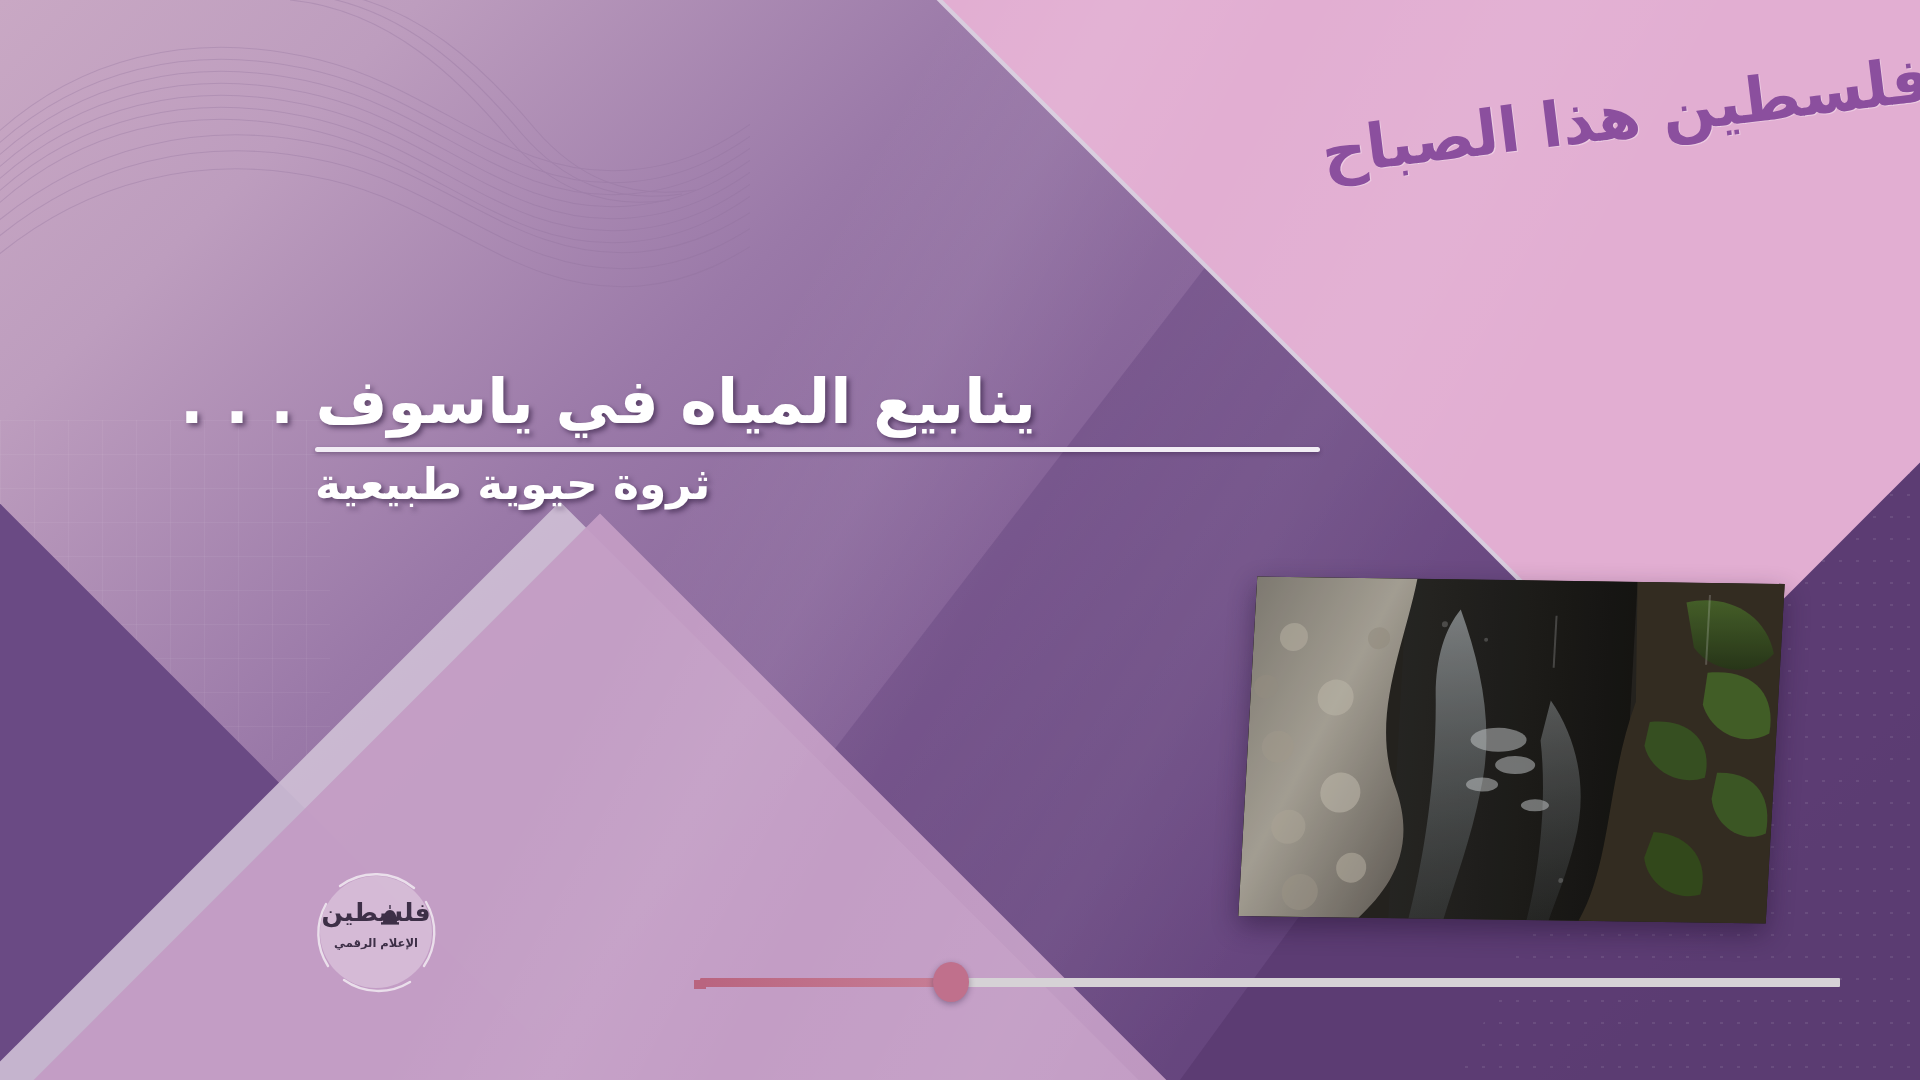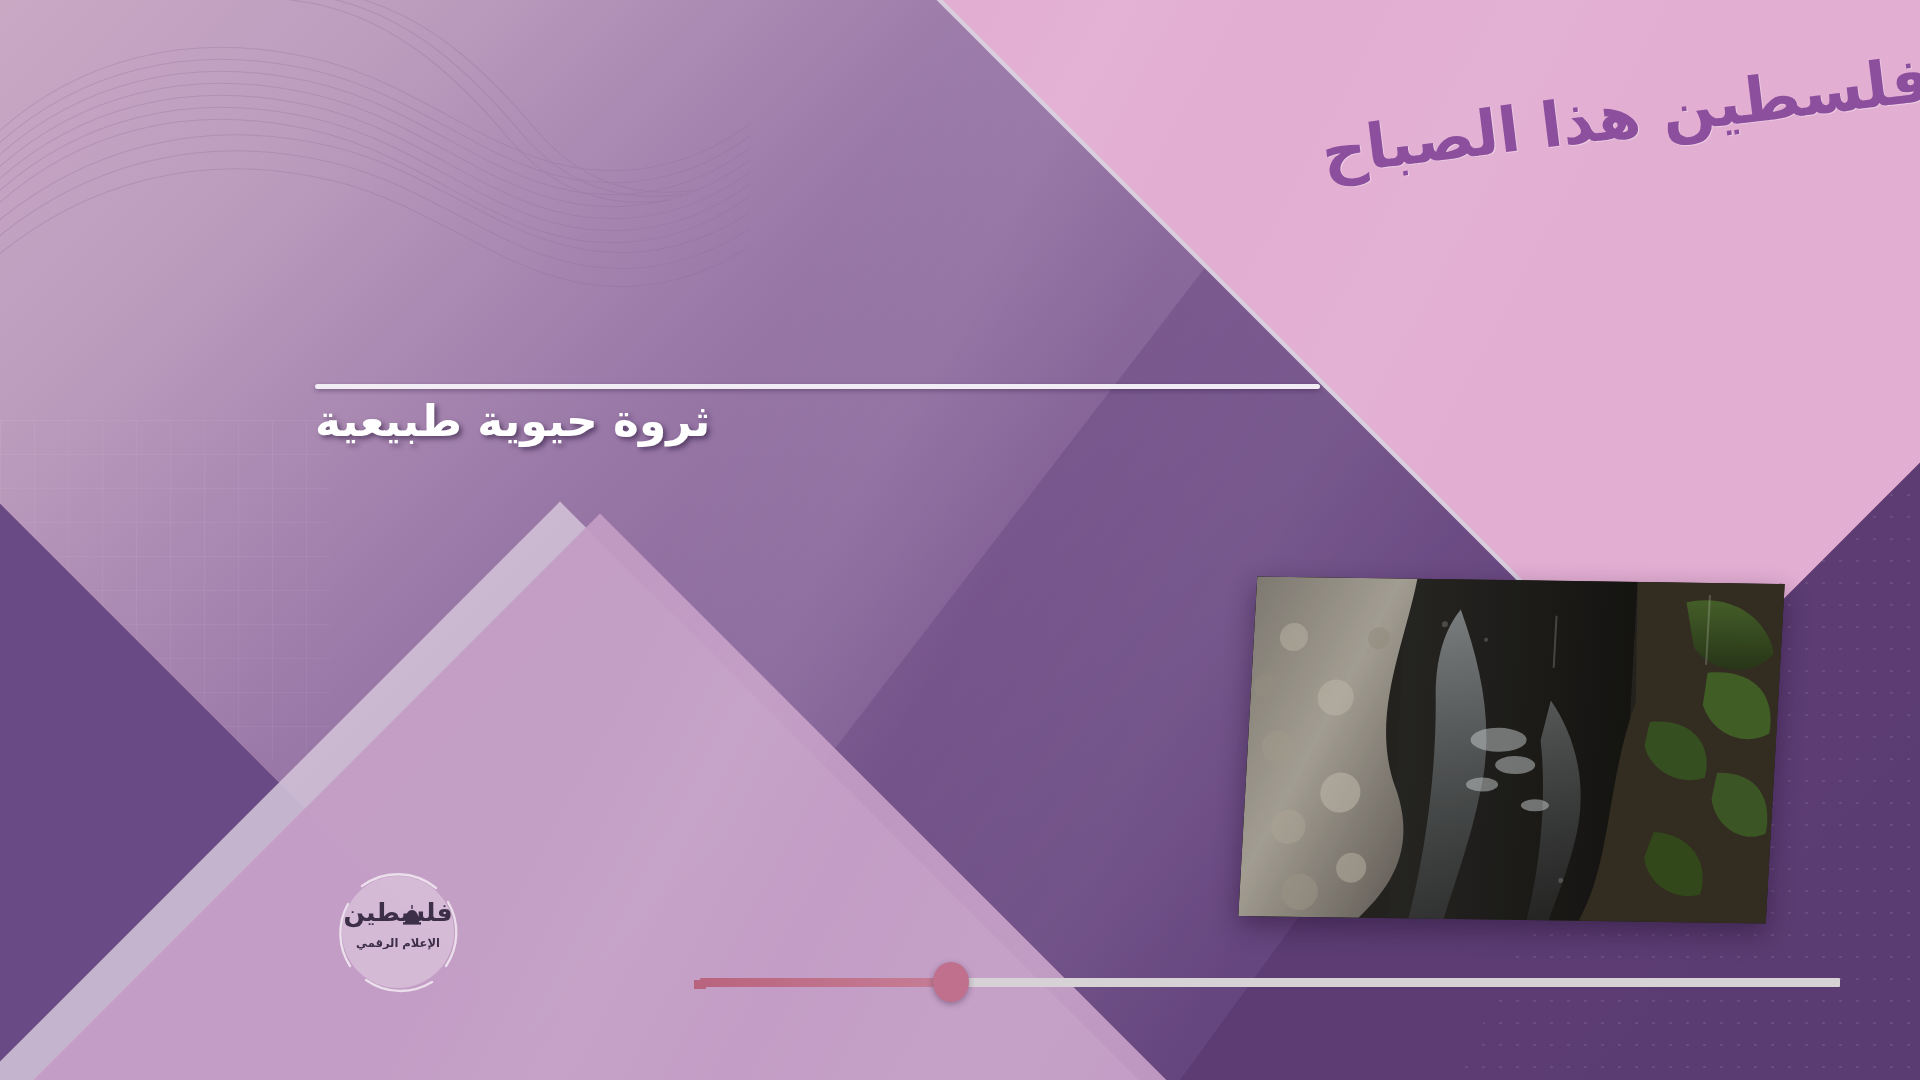--- a/index.html
+++ b/index.html
@@ -130,21 +130,21 @@
   .video-wrap{
     position:absolute;left:1248px;top:580px;width:527px;height:340px;
     transform:rotate(3.2deg) skewY(-2.4deg);
     box-shadow:0 10px 26px rgba(30,15,45,.45);
     overflow:hidden;background:#2a2622;
   }
   .vid-canvas{position:absolute;inset:0;width:100%;height:100%;}
 
   
   .logo{
-    position:absolute;left:328px;top:862px;width:140px;height:140px;
+    position:absolute;left:306px;top:862px;width:140px;height:140px;
   }
   .logo-circle{
     position:absolute;left:14px;top:14px;width:112px;height:112px;
     border-radius:50%;background:rgba(255,255,255,.30);
   }
   .logo-arcs{position:absolute;inset:0;}
   .logo-txt{
     position:absolute;left:0;right:0;top:38px;text-align:center;direction:rtl;
   }
   .logo-main{font-size:25px;font-weight:bold;color:#3d2f47;letter-spacing:-1px;line-height:1;}
@@ -211,20 +211,21 @@
   <div class="pink-diamond-edge"></div>
   <div class="pink-diamond"></div>
 
   <div class="sheen"></div>
 
   <div class="show-title">
     <span>فلسطين هذا الصباح</span>
   </div>
 
   <div class="headline">
+    <div class="l1">ينابيع المياه في ياسوف . . .</div>
     <div class="hr-line"></div>
     <div class="l2">ثروة حيوية طبيعية</div>
   </div>
 
   <div class="video-wrap">
     <svg class="vid-canvas" viewBox="0 0 527 340" preserveAspectRatio="none">
       <defs>
         <linearGradient id="rock" x1="0" y1="0" x2="1" y2="1">
           <stop offset="0%" stop-color="#8f8a80"></stop>
           <stop offset="45%" stop-color="#b9b3a6"></stop>

